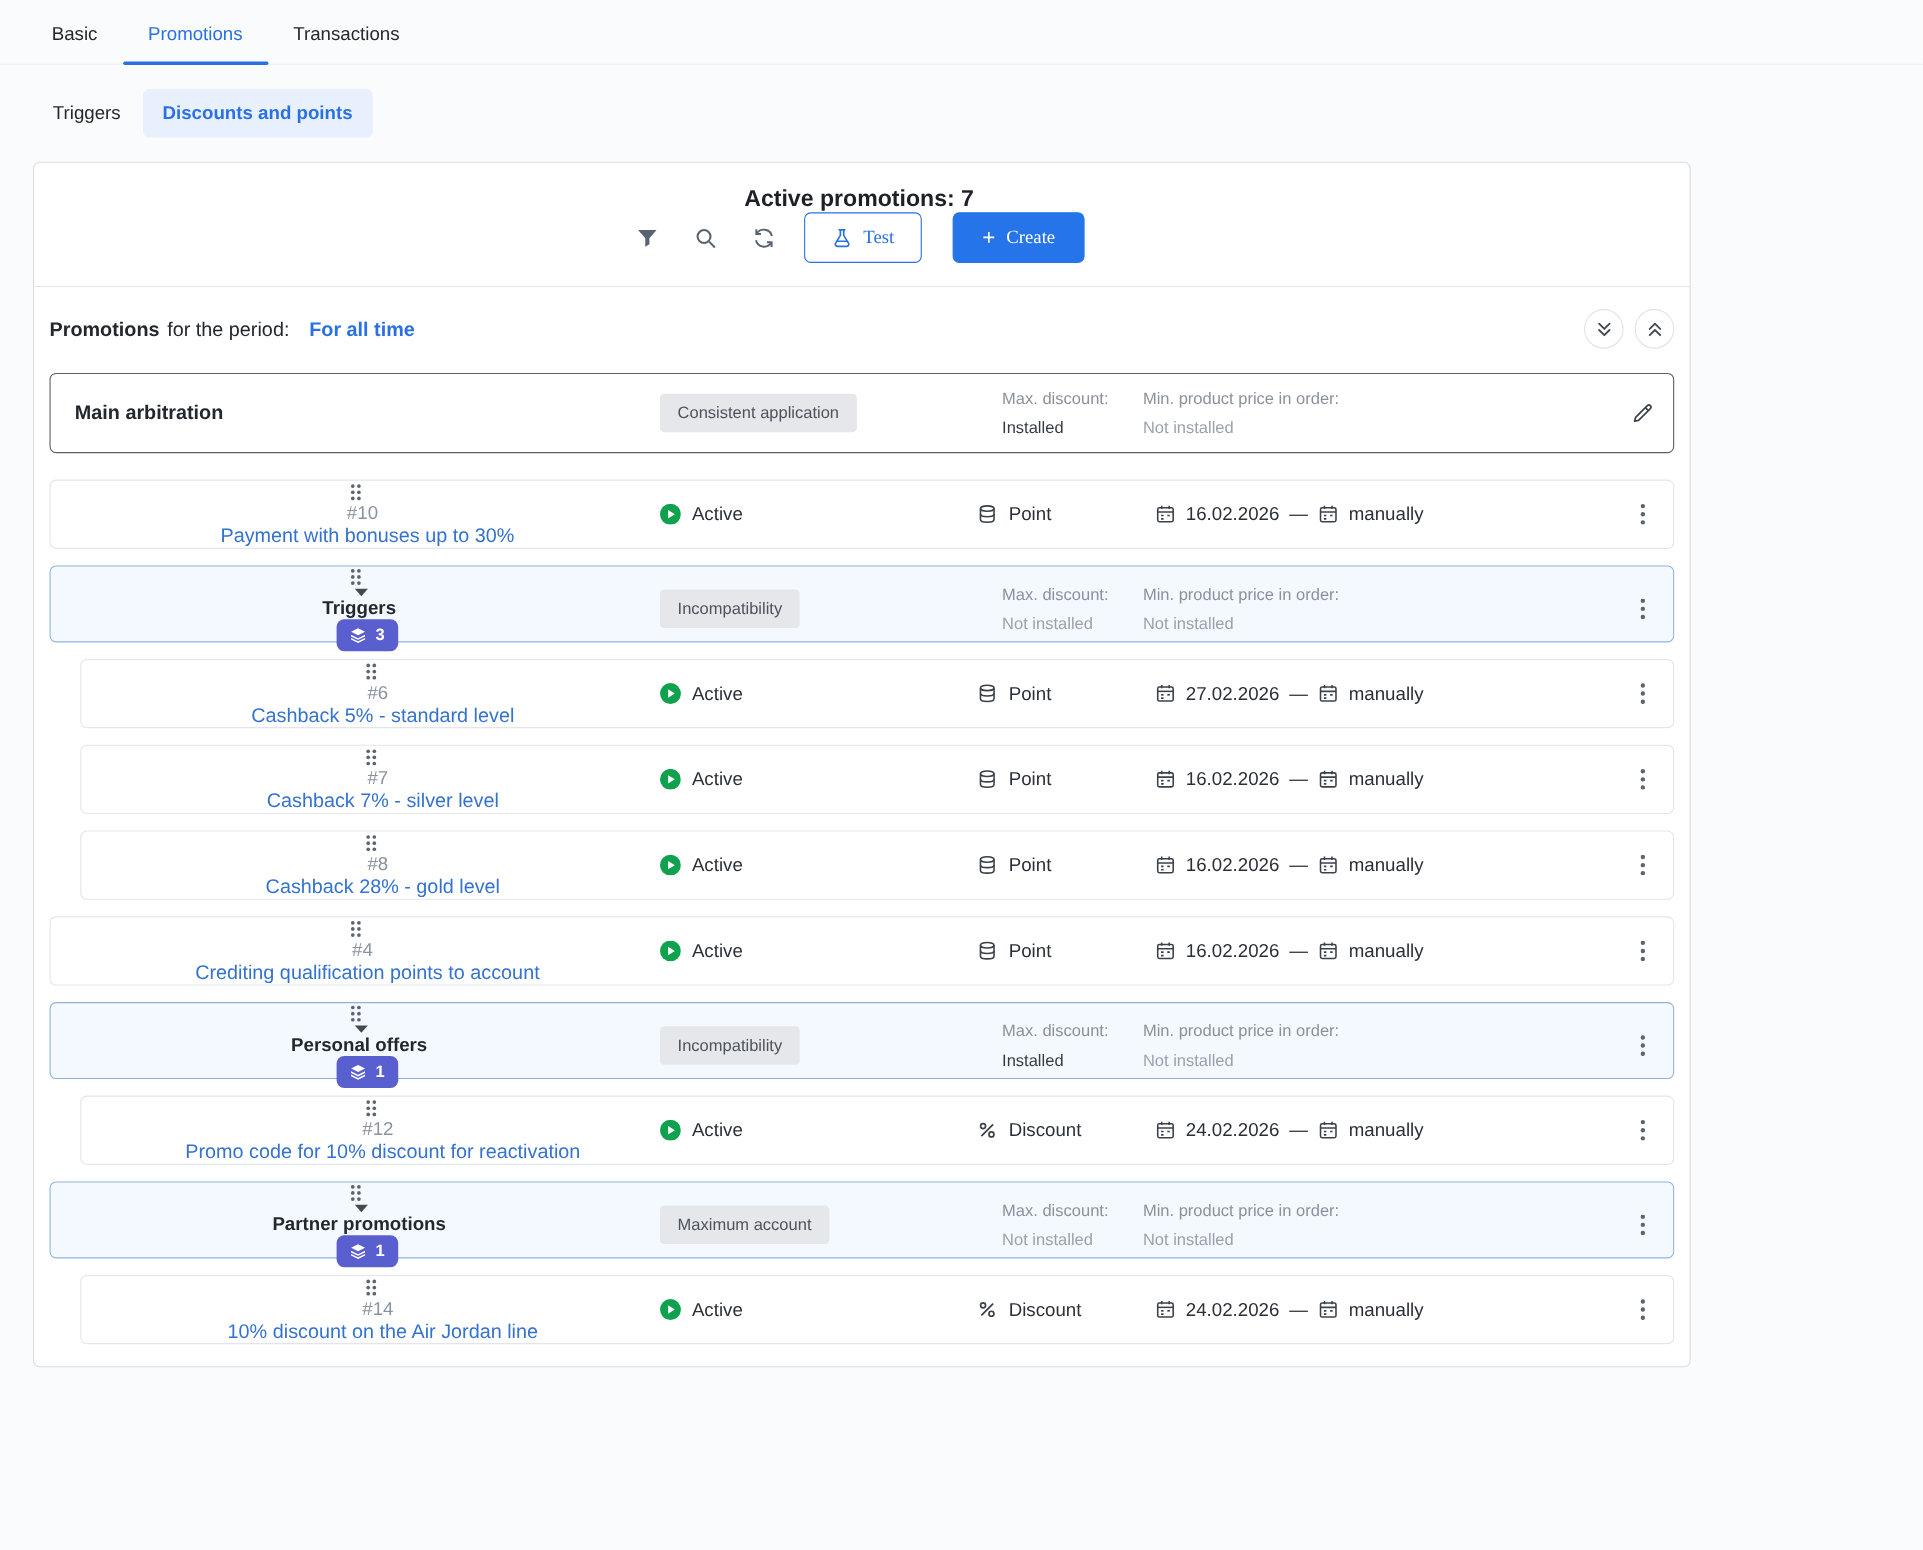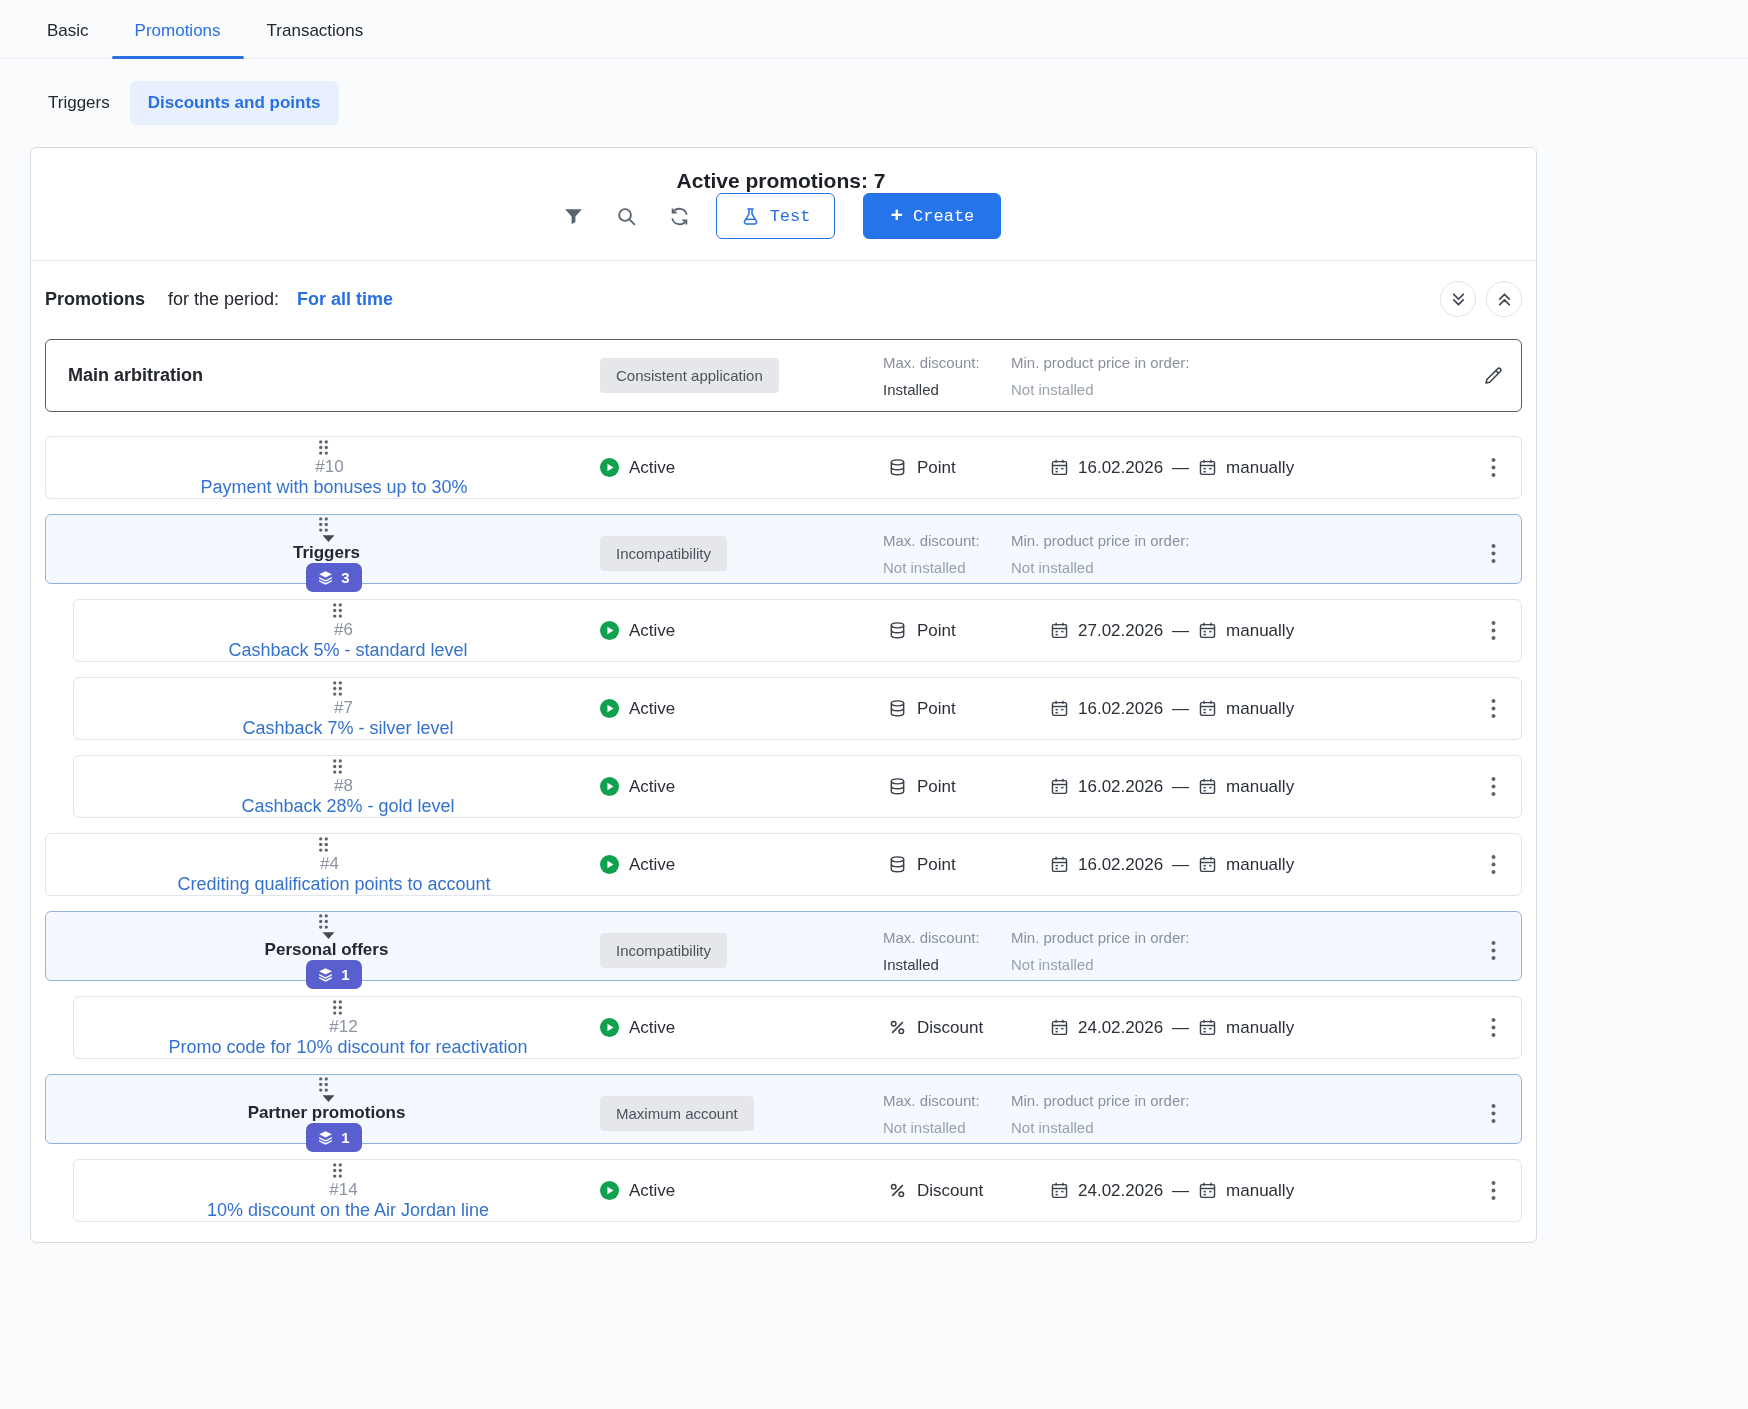--- a/index.html
+++ b/index.html
@@ -23,30 +23,30 @@
   .subtab { padding:12px 18px; font-size:17px; border-radius:6px; cursor:pointer; color:#23272e; }
   .subtab.active { background:#e7f0fc; color:#2970e3; font-weight:bold; }
 
   
   .card { margin-left:30px; width:1507px; background:#fff; border:1px solid #d9dce1; border-radius:6px; }
 
   .toolbar { display:flex; align-items:center; justify-content:space-between; padding:21px 19px 21px 14px; border-bottom:1px solid #e6e8ec;flex-direction:column; }
   .toolbar-title { font-size:21px; font-weight:bold; color:#1d2127; }
   .toolbar-actions { display:flex; align-items:center; gap:28px; }
   .iconbtn { background:none; border:none; padding:2px; cursor:pointer; display:flex; align-items:center; }
-  .btn { display:flex; align-items:center; gap:10px; height:46px; border-radius:6px; font-size:17px; cursor:pointer; font-family:Liberation Mono, monospace; }
+  .btn { display:flex; align-items:center; gap:10px; height:46px; border-radius:6px; font-size:17px; cursor:pointer; font-family:Liberation Serif, serif; }
   .btn-test { background:#fff; border:1px solid #2970e3; color:#2970e3; padding:0 24px; margin-left:-4px; }
   .btn-create { background:#2674ea; border:1px solid #2674ea; color:#fff; padding:0 26px; }
   .plus-glyph { font-size:21px; line-height:1; font-weight:bold; }
 
   
   .period-row { display:flex; align-items:center; justify-content:space-between; padding:20px 14px; }
   .period-left { display:flex; align-items:baseline; font-size:18px; }
   .period-bold { font-weight:bold; }
-  .period-rest { margin-left:23px; }
+  .period-rest { margin-left:7px; }
   .period-link { margin-left:18px; color:#2970e3; font-weight:bold; cursor:pointer; text-decoration:none; }
   .period-right { display:flex; gap:10px; }
   .roundbtn { width:36px; height:36px; border-radius:50%; border:1px solid #e0e3e8; background:#fff; cursor:pointer; display:flex; align-items:center; justify-content:center; padding:0; }
 
   
   .list { padding:2px 14px 20px; }
 
   .row { border-radius:6px; align-items:center; display:grid; }
   .row + .row { margin-top:15px; }
 
@@ -74,21 +74,21 @@
 
   .cell-status { display:flex; align-items:center; gap:10px; font-size:17px; color:#2b3038; }
   .cell-reward { display:flex; align-items:center; gap:10px; font-size:17px; color:#2b3038; }
   .cell-date { display:flex; align-items:center; gap:9px; font-size:17px; color:#2b3038; white-space:nowrap; }
   .cell-menu { display:flex; justify-content:center; }
   .kebab { background:none; border:none; padding:6px; cursor:pointer; display:flex; }
 
   .badge { display:inline-block; background:#e5e7eb; color:#4d535c; font-size:15px; padding:9px 16px; border-radius:4px; white-space:nowrap; }
   .cell-badge { justify-self:start; }
 
-  .lblblock { font-size:15px; line-height:1.8; }
+  .lblblock { font-size:15px; line-height:1.8;margin-left:28px; }
   .lbl { color:#8b919b; }
   .val-dark { color:#353b44; }
   .val-muted { color:#9aa1ab; }
 
   .editbtn { background:none; border:none; padding:4px; cursor:pointer; display:flex; }
 </style>
 </head>
 <body>
 
 <svg width="0" height="0" style="position:absolute">

